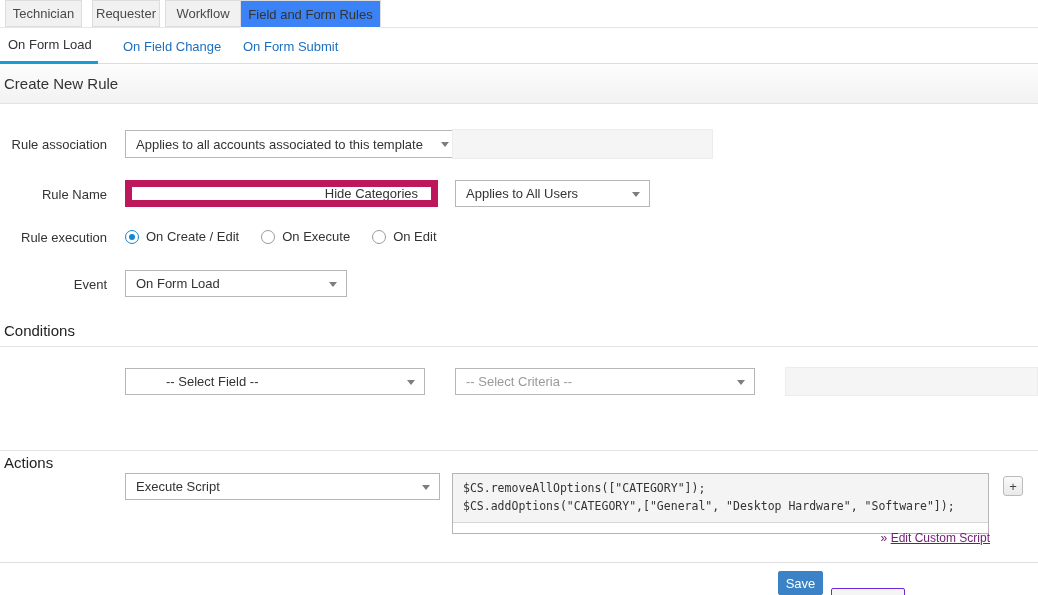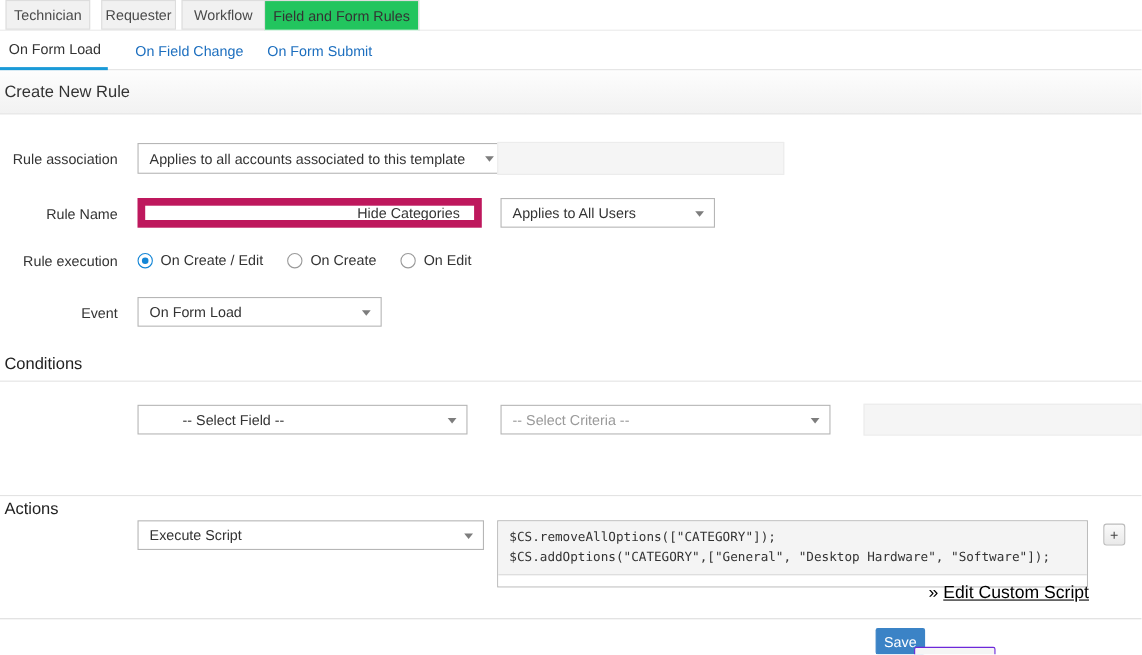--- a/index.html
+++ b/index.html
@@ -12,21 +12,21 @@
   
   .tabbar { position:absolute; left:0; top:0; width:1038px; height:28px; border-bottom:1px solid #e6e6e6; background:#fff; }
   .tab {
     position:absolute; top:0; height:27px; display:flex; align-items:center; justify-content:center;
     font-size:13px; color:#4a4a4a; background:#f1f1f1; border:1px solid #ddd; cursor:default;
   }
   .tab.t1 { left:5px;  width:77px; }
   .tab.t2 { left:92px; width:68px; }
   .tab.t3 { left:165px; width:76px; }
   .tab.t4 { left:240px; width:141px; }
-  .tab.active { height:28px; background:#22c55e; border-bottom:1px solid #fff; color:#333; z-index:2; }
+  .tab.active { height:28px; background:#3b82f6; border-bottom:1px solid #fff; color:#333; z-index:2; }
 
   
   .subtabs { position:absolute; left:0; top:28px; width:1038px; height:36px; border-bottom:1px solid #dcdcdc; background:#fff; }
   .subtab {
     position:absolute; top:0; height:36px; display:flex; align-items:center;
     font-size:13px; color:#1d6fbf; cursor:pointer;
   }
   .subtab.s1 { left:0; width:98px; padding-left:8px; }
   .subtab.s2 { left:123px; }
   .subtab.s3 { left:243px; }
@@ -77,32 +77,32 @@
     font-family:"DejaVu Sans Mono", monospace; font-size:11.5px; line-height:1.55; color:#333;
     white-space:pre; overflow:hidden;
   }
   .scriptbox .scrollstrip { height:11px; background:#fff; border-top:1px solid #d6d6d6; }
   .plusbtn {
     position:absolute; left:1003px; top:476px; width:20px; height:20px;
     background:linear-gradient(#fafafa,#e9e9e9); border:1px solid #bbb; border-radius:3px;
     display:flex; align-items:center; justify-content:center; font-size:13px; color:#444; cursor:pointer;
   }
   .editlink {
-    position:absolute; right:48px; top:531px; font-size:16px; color:#000000;
+    position:absolute; right:48px; top:531px; font-size:12px; color:#701a75;
     cursor:pointer;
   }
   .editlink .lk { text-decoration:underline; }
 
   
   .footer-hr { position:absolute; left:0; top:562px; width:1038px; border-top:1px solid #ddd; }
   .btn {
     position:absolute; top:571px; height:24px; display:flex; align-items:center; justify-content:center;
     font-size:13px; border-radius:2px; cursor:pointer;
   }
-  .btn.save { left:796px; width:45px; background:#3b83c6; color:#fff; border:1px solid #3b83c6; }
+  .btn.save { left:778px; width:45px; background:#3b83c6; color:#fff; border:1px solid #3b83c6; }
   .btn.cancel { left:831px; width:74px; background:#f5f5f5; color:#333; border:1px solid #6d28d9;margin-top:17px; }
 </style>
 </head>
 <body>
 
 <div id="app">
 
   <div class="tabbar">
     <div class="tab t1">Technician</div>
     <div class="tab t2">Requester</div>
@@ -135,21 +135,21 @@
   </div>
 
   <div class="flabel" style="top:230px;">Rule execution</div>
   <div class="radios">
     <label class="radio-opt">
       <span class="radio checked"></span>
       <span>On Create / Edit</span>
     </label>
     <label class="radio-opt">
       <span class="radio"></span>
-      <span>On Create</span>
+      <span>On Execute</span>
     </label>
     <label class="radio-opt">
       <span class="radio"></span>
       <span>On Edit</span>
     </label>
   </div>
 
   <div class="flabel" style="top:277px;">Event</div>
   <div class="dd" style="left:125px; top:270px; width:222px; height:27px;">
     <span>On Form Load</span>

